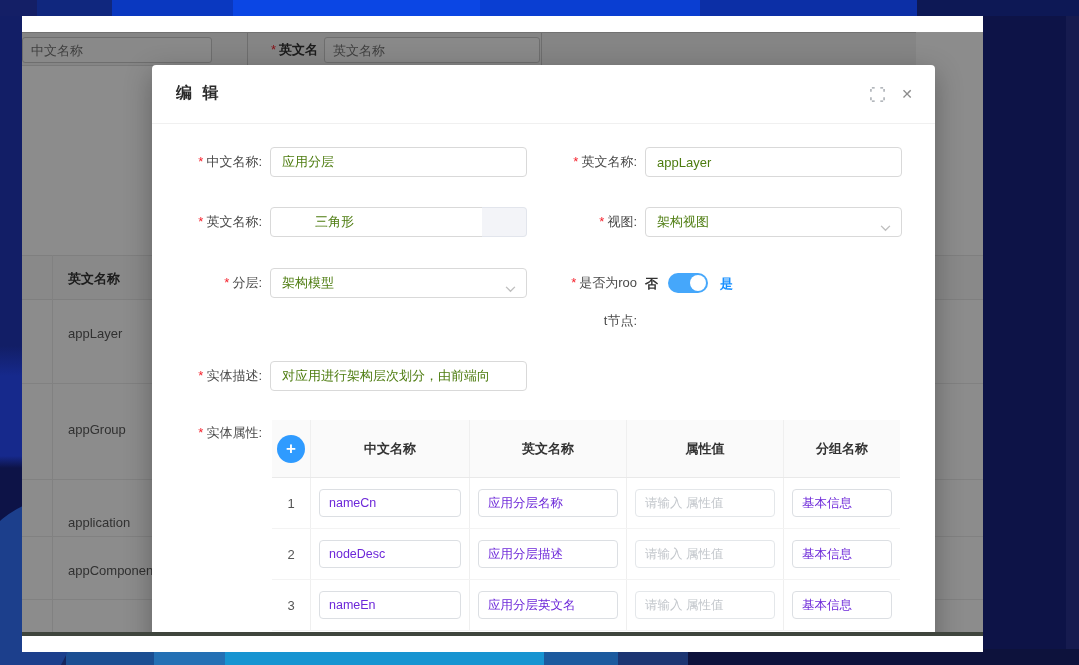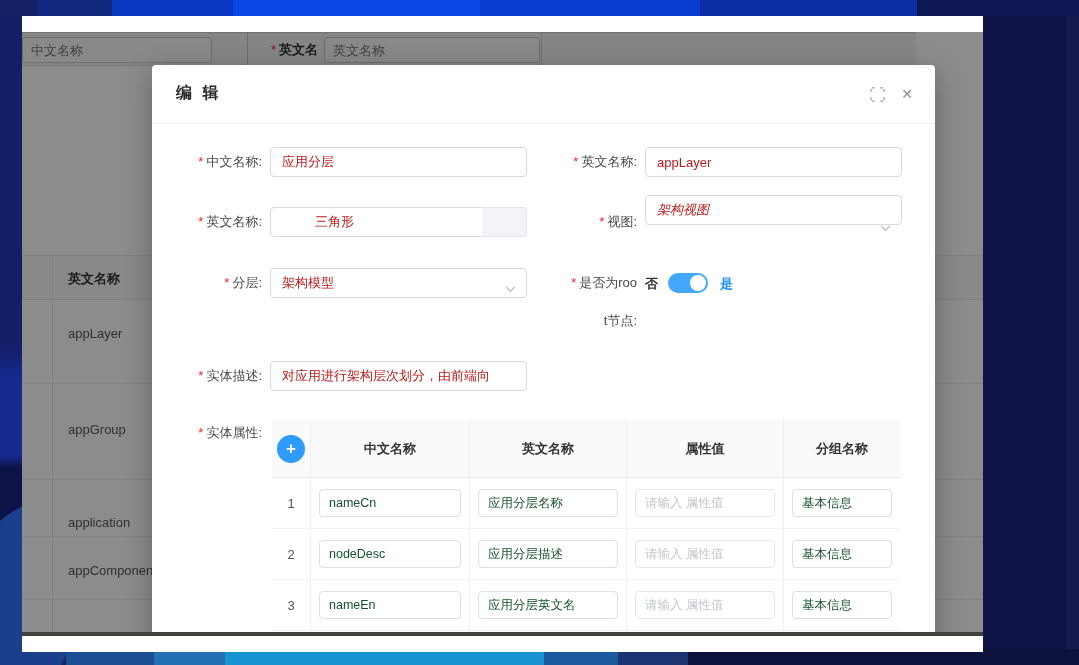--- a/index.html
+++ b/index.html
@@ -37,38 +37,38 @@
 
   
   .modal{position:absolute;left:130px;top:33px;width:783px;height:600px;background:#fff;border-radius:4px;box-shadow:0 8px 28px rgba(0,0,0,.3);z-index:10}
   .m-title{position:absolute;left:24px;top:18px;font-size:16px;font-weight:bold;color:#2a2a2a;letter-spacing:3px}
   .m-icons{position:absolute;right:22px;top:21px;display:flex;gap:16px;align-items:center;color:#999}
   .m-close{font-size:14px;color:#8c8c8c;line-height:16px}
   .m-divider{position:absolute;left:0;top:58px;width:783px;height:1px;background:#f0f0f0}
   .lb{position:absolute;text-align:right;font-size:13px;color:#4a4a4a;line-height:30px;white-space:nowrap}
   .lb.c1{left:0;width:110px}
   .lb.c2{left:380px;width:105px}
-  .inp{position:absolute;height:30px;background:#fff;border:1px solid #d9d9d9;border-radius:4px;font-size:13px;color:#b91c1c;line-height:28px;padding:0 11px;white-space:nowrap;overflow:hidden}
+  .inp{position:absolute;height:30px;background:#fff;border:1px solid #d9d9d9;border-radius:4px;font-size:13px;color:#4d7c0f;line-height:28px;padding:0 11px;white-space:nowrap;overflow:hidden}
   .inp.c1{left:118px;width:257px}
   .inp.c2{left:493px;width:257px}
   .chev{position:absolute;pointer-events:none}
   .addon{position:absolute;left:330px;width:45px;height:30px;background:#f3f4f8;border:1px solid #e2e5ec;border-left:none;border-radius:0 4px 4px 0}
   .root-txt{position:absolute;font-size:13px;font-weight:bold}
   .switch{position:absolute;left:516px;top:208px;width:40px;height:20px;border-radius:10px;background:#45a7fb}
   .switch .knob{position:absolute;right:2px;top:2px;width:16px;height:16px;border-radius:50%;background:#fff}
 
   .attr-table{position:absolute;left:120px;top:355px;width:628px;font-size:13px}
   .at-row{display:flex}
   .at-row>div{border-right:1px solid #efefef;display:flex;align-items:center;justify-content:center}
   .at-row>div:last-child{border-right:none}
   .co0{width:39px}.co1{width:159px}.co2{width:157px}.co3{width:157px}.co4{width:116px}
   .at-head{height:58px;background:#fafafa;border-bottom:1px solid #e9e9e9;font-weight:bold;color:#333}
   .at-body{height:51px;border-bottom:1px solid #f3f3f3;color:#555}
   .add-btn{width:28px;height:28px;border-radius:50%;background:#2f9bff;color:#fff;font-size:17px;line-height:26px;display:flex;align-items:center;justify-content:center}
-  .cell-box{height:28px;margin:0 8px;flex:1;border:1px solid #dcdfe3;border-radius:4px;background:#fff;display:flex;align-items:center;padding:0 9px;font-size:12.5px;color:#14532d;white-space:nowrap;overflow:hidden}
+  .cell-box{height:28px;margin:0 8px;flex:1;border:1px solid #dcdfe3;border-radius:4px;background:#fff;display:flex;align-items:center;padding:0 9px;font-size:12.5px;color:#6d28d9;white-space:nowrap;overflow:hidden}
   .cell-box.ph{color:#c3c7cc;border-color:#e4e7ea}
   .ic{display:inline-flex}
 </style>
 </head>
 <body>
 
 <div class="stage">
   <div class="band-top"></div>
   <div class="band-bottom"></div>
   <div class="left-strip"></div>
@@ -175,21 +175,21 @@
 
         <div class="lb c1 req" style="top:82px">中文名称:</div>
         <input class="inp c1" style="top: 82px;" value="应用分层">
         <div class="lb c2 req" style="top:82px">英文名称:</div>
         <input class="inp c2" style="top: 82px;" value="appLayer">
 
         <div class="lb c1 req" style="top:142px">英文名称:</div>
         <input class="inp" style="top: 142px; left: 118px; width: 213px; border-radius: 4px 0px 0px 4px; padding-left: 44px;" value="三角形">
         <div class="addon" style="top:142px"></div>
         <div class="lb c2 req" style="top:142px">视图:</div>
-        <input class="inp c2" style="top: 130px; font-style: italic;" value="架构视图">
+        <input class="inp c2" style="top: 142px;" value="架构视图">
         <span class="chev" style="left:728px;top:153px"><svg width="11" height="7" viewBox="0 0 12 8" fill="none" stroke="#bfbfbf" stroke-width="1.6">
               <path d="M1 1l5 5 5-5"></path>
             </svg></span>
 
         <div class="lb c1 req" style="top:203px">分层:</div>
         <input class="inp c1" style="top: 203px;" value="架构模型">
         <span class="chev" style="left:353px;top:214px"><svg width="11" height="7" viewBox="0 0 12 8" fill="none" stroke="#bfbfbf" stroke-width="1.6">
               <path d="M1 1l5 5 5-5"></path>
             </svg></span>
         <div class="lb c2 req" style="top:203px;line-height:16px;top:210px">是否为roo</div>

